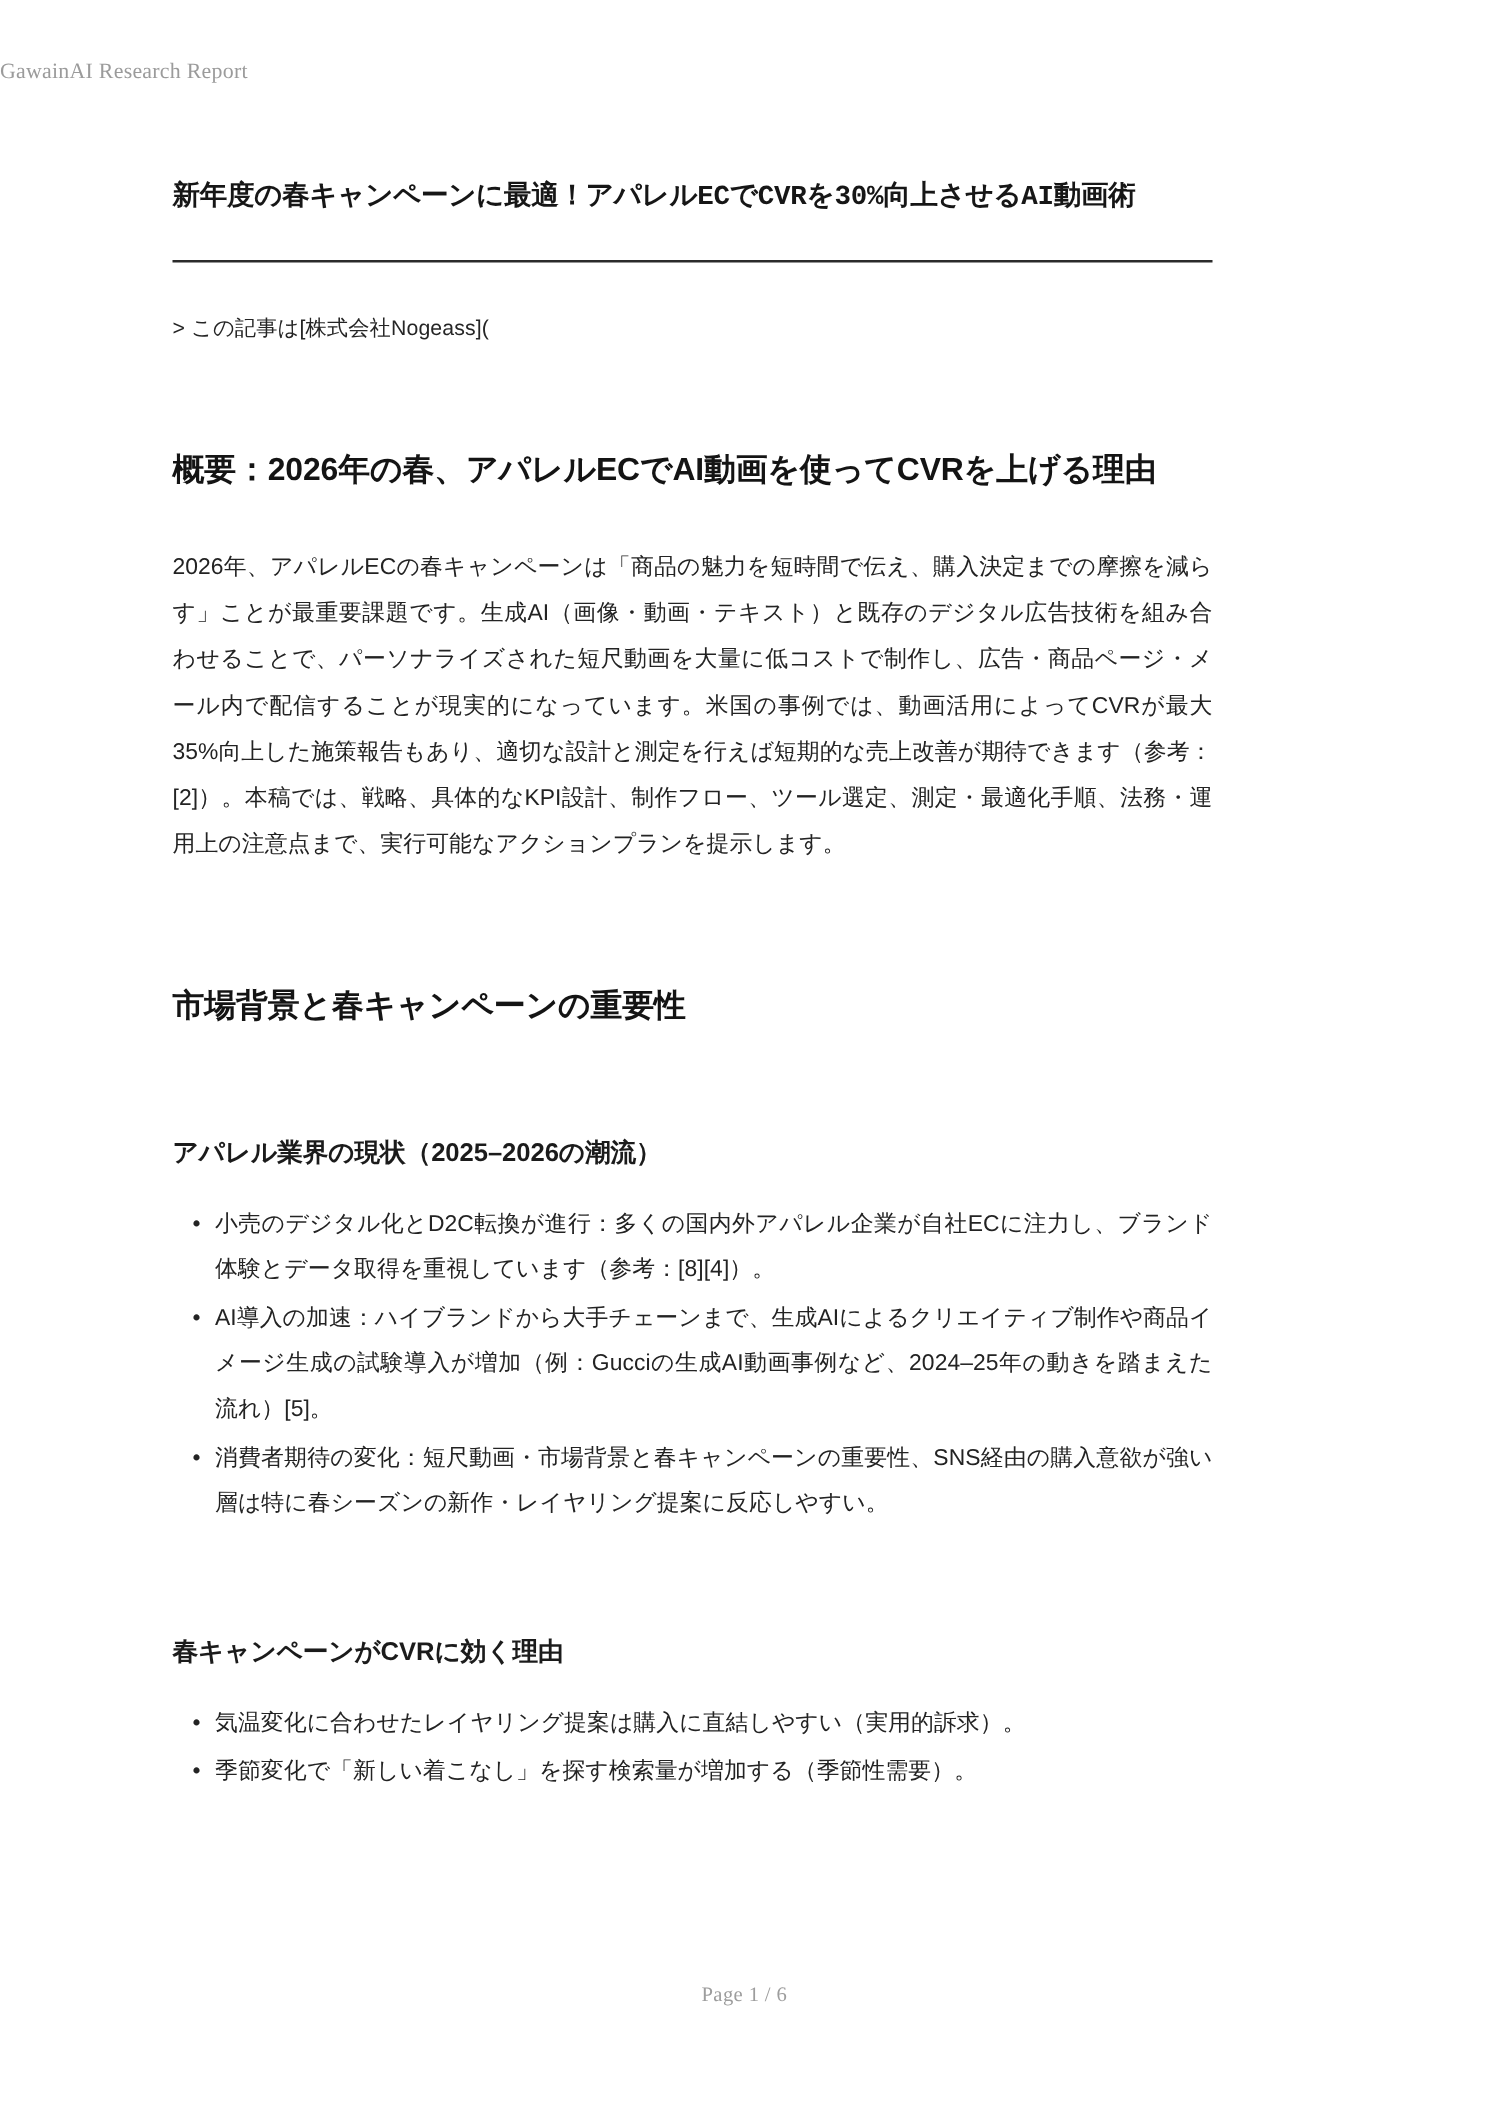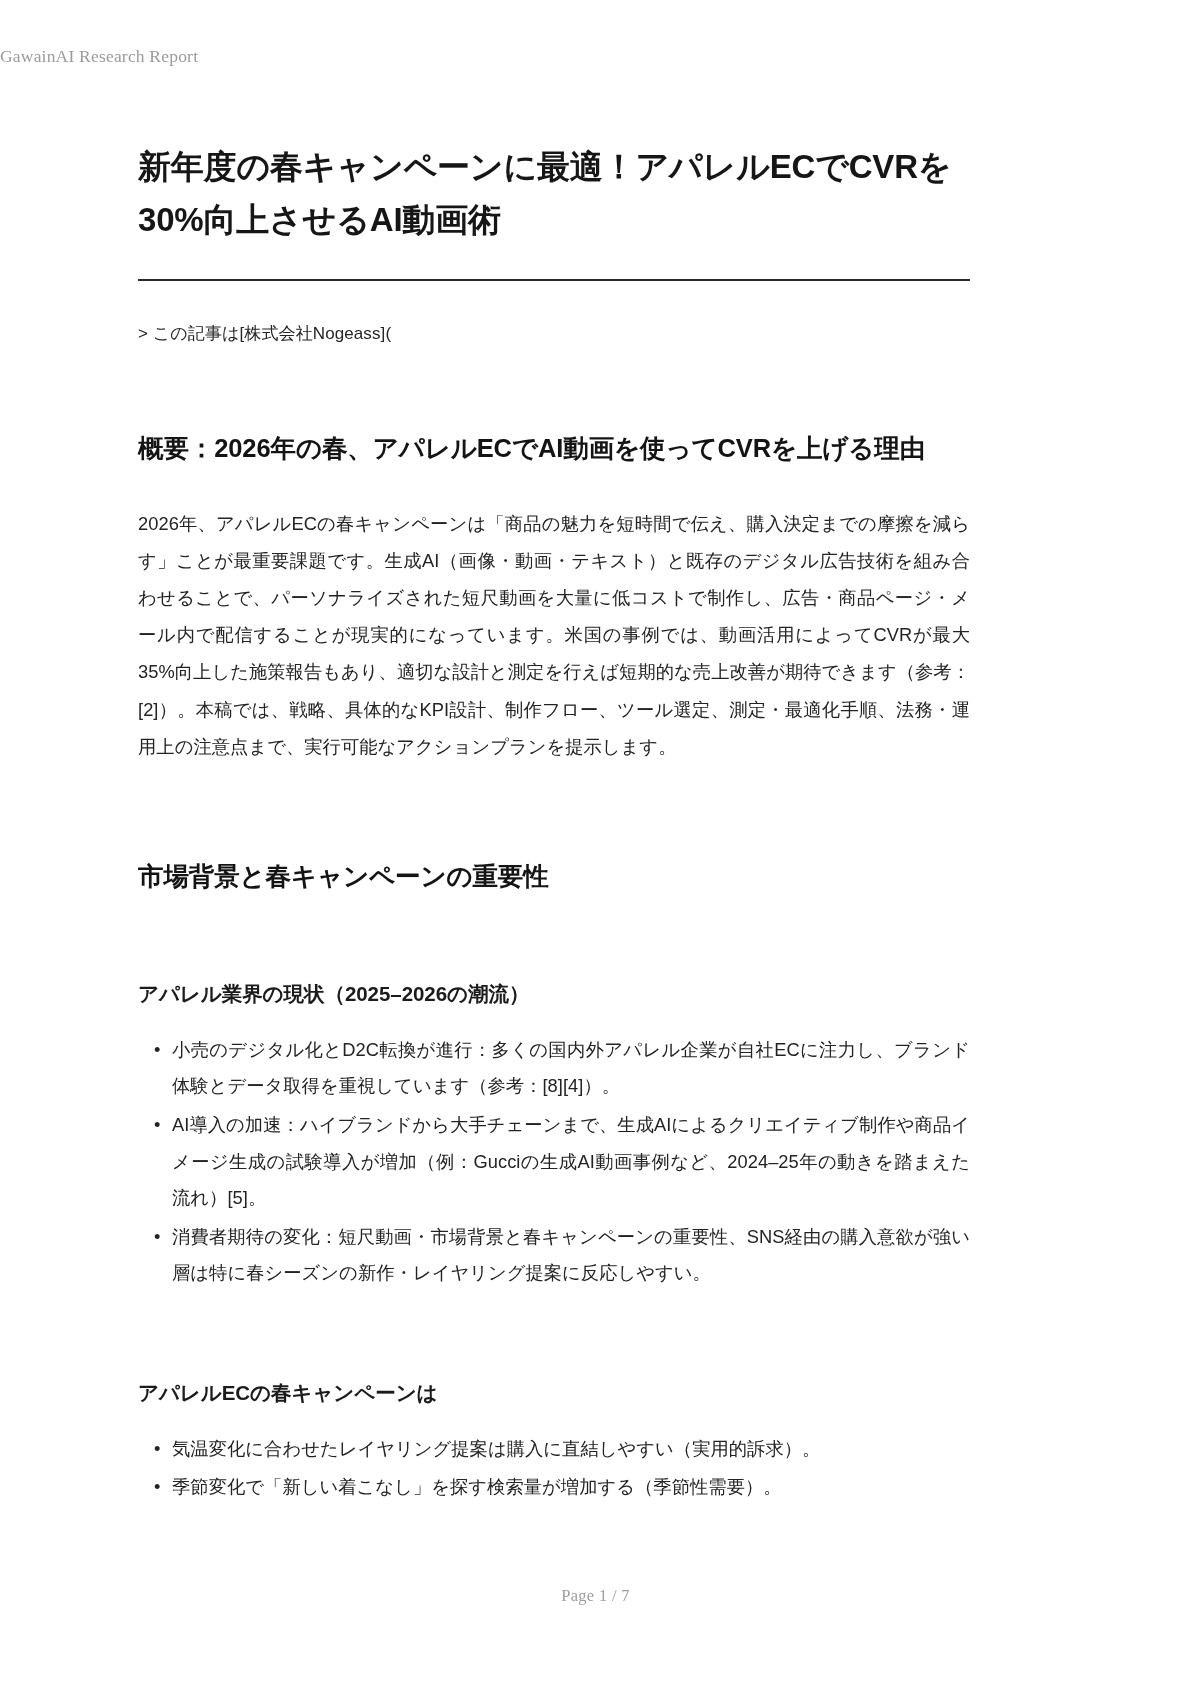--- a/index.html
+++ b/index.html
@@ -40,27 +40,27 @@
 
   
   .content {
     position: absolute;
     top: 140px;
     left: 138px;
     width: 832px;
   }
 
   h1.doc-title {
-    font-size: 33px;
+    font-size: 22px;
     font-weight: 700;
     line-height: 1.62;
     letter-spacing: -0.2px;
     margin: 0;
     color: #161616;
-    font-family: Liberation Sans, sans-serif;
+    font-family: Liberation Mono, monospace;
   }
 
   .title-rule {
     border: 0;
     border-top: 2.6px solid #2b2b2b;
     margin: 32px 0 0 0;
     width: 100%;
   }
 
   .blockquote-line {
@@ -168,24 +168,24 @@
     <h2 class="section-title sec-market">市場背景と春キャンペーンの重要性</h2>
 
     <h3 class="subsection-title sub-apparel">アパレル業界の現状（2025–2026の潮流）</h3>
 
     <ul class="bullet-list">
       <li>小売のデジタル化とD2C転換が進行：多くの国内外アパレル企業が自社ECに注力し、ブランド体験とデータ取得を重視しています（参考：[8][4]）。</li>
       <li>AI導入の加速：ハイブランドから大手チェーンまで、生成AIによるクリエイティブ制作や商品イメージ生成の試験導入が増加（例：Gucciの生成AI動画事例など、2024–25年の動きを踏まえた流れ）[5]。</li>
       <li>消費者期待の変化：短尺動画・市場背景と春キャンペーンの重要性、SNS経由の購入意欲が強い層は特に春シーズンの新作・レイヤリング提案に反応しやすい。</li>
     </ul>
 
-    <h3 class="subsection-title sub-why">アパレルECの春キャンペーンは</h3>
+    <h3 class="subsection-title sub-why">春キャンペーンがCVRに効く理由</h3>
 
     <ul class="bullet-list">
       <li>気温変化に合わせたレイヤリング提案は購入に直結しやすい（実用的訴求）。</li>
       <li>季節変化で「新しい着こなし」を探す検索量が増加する（季節性需要）。</li>
     </ul>
 
   </div>
 
-  <div class="page-footer">Page 1 / 7</div>
+  <div class="page-footer">Page 1 / 6</div>
 
 </div>
 
 </body></html>

